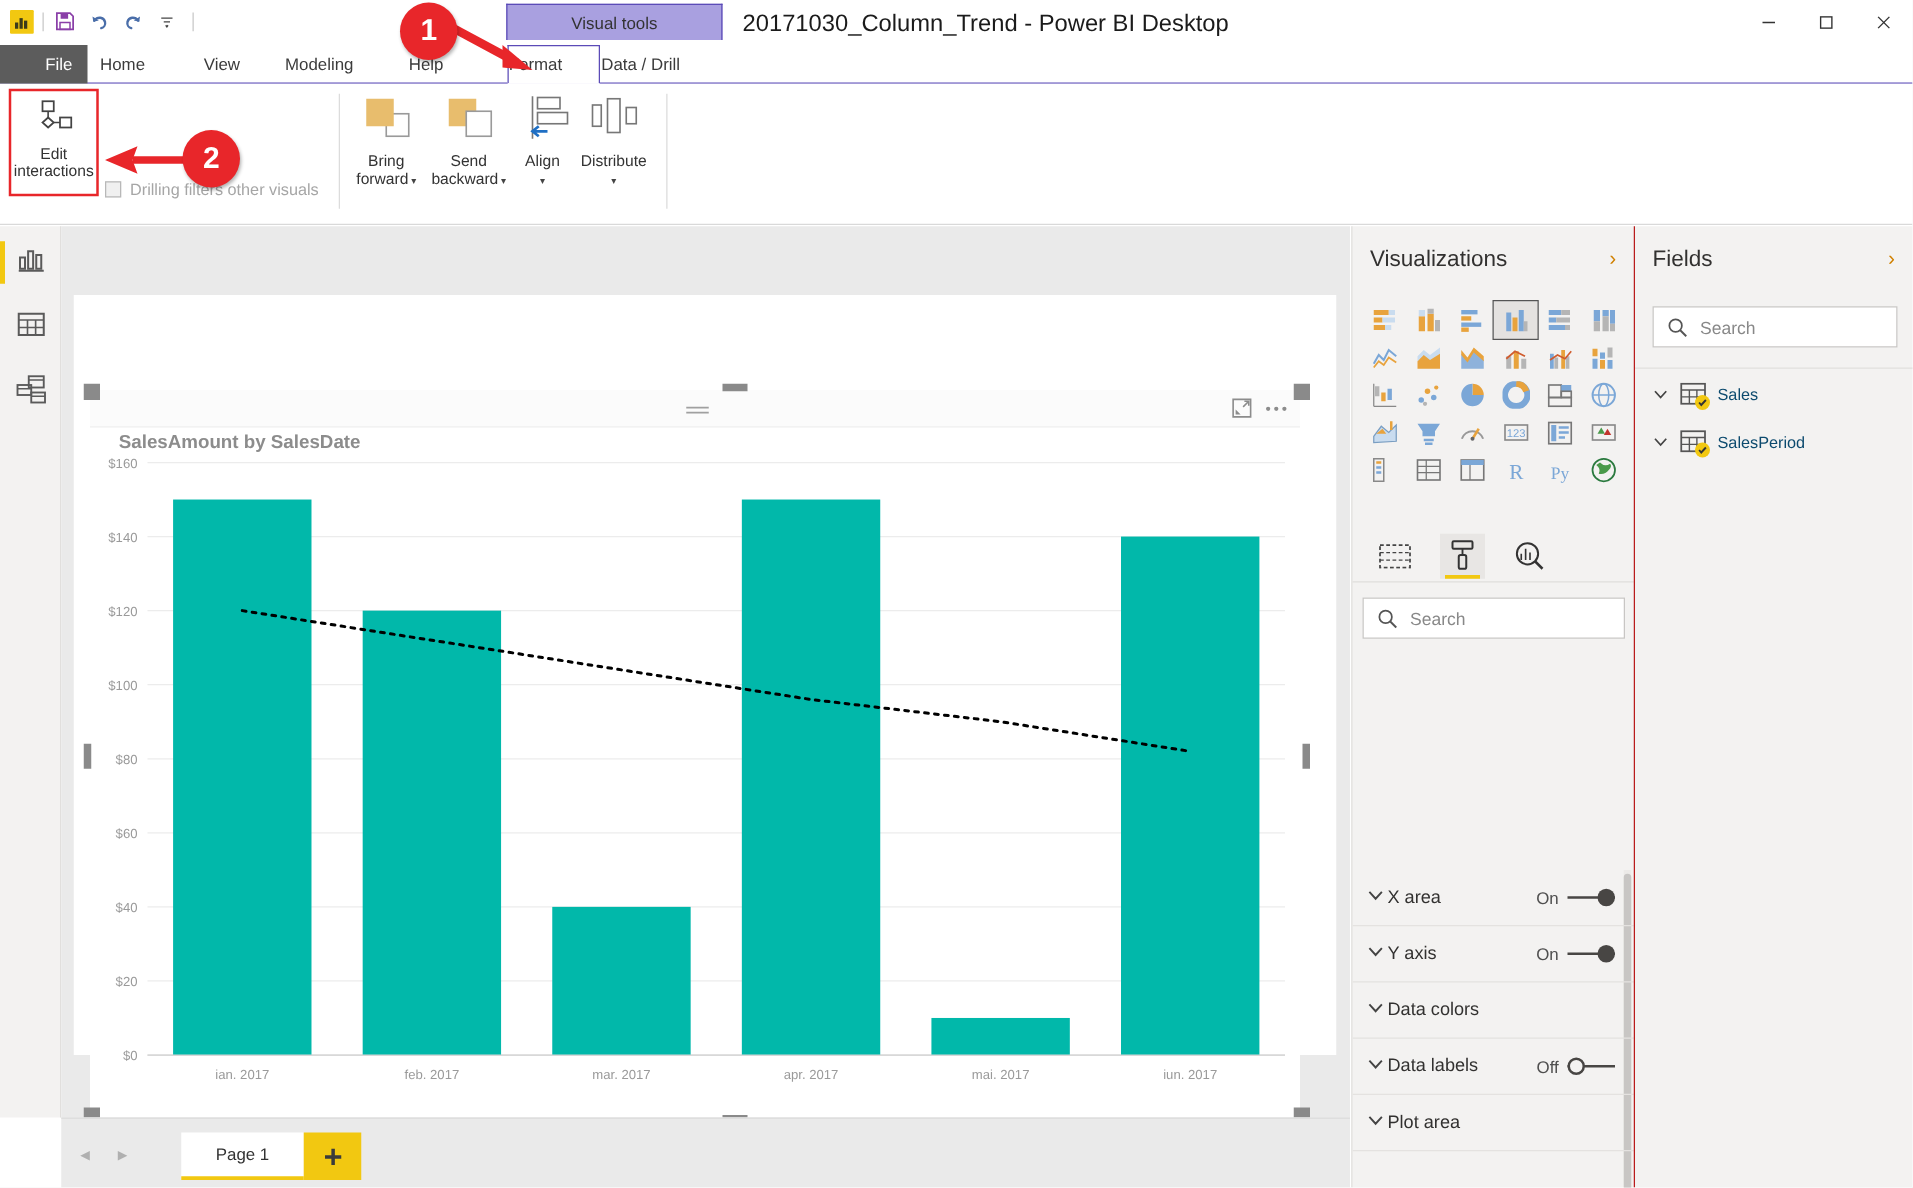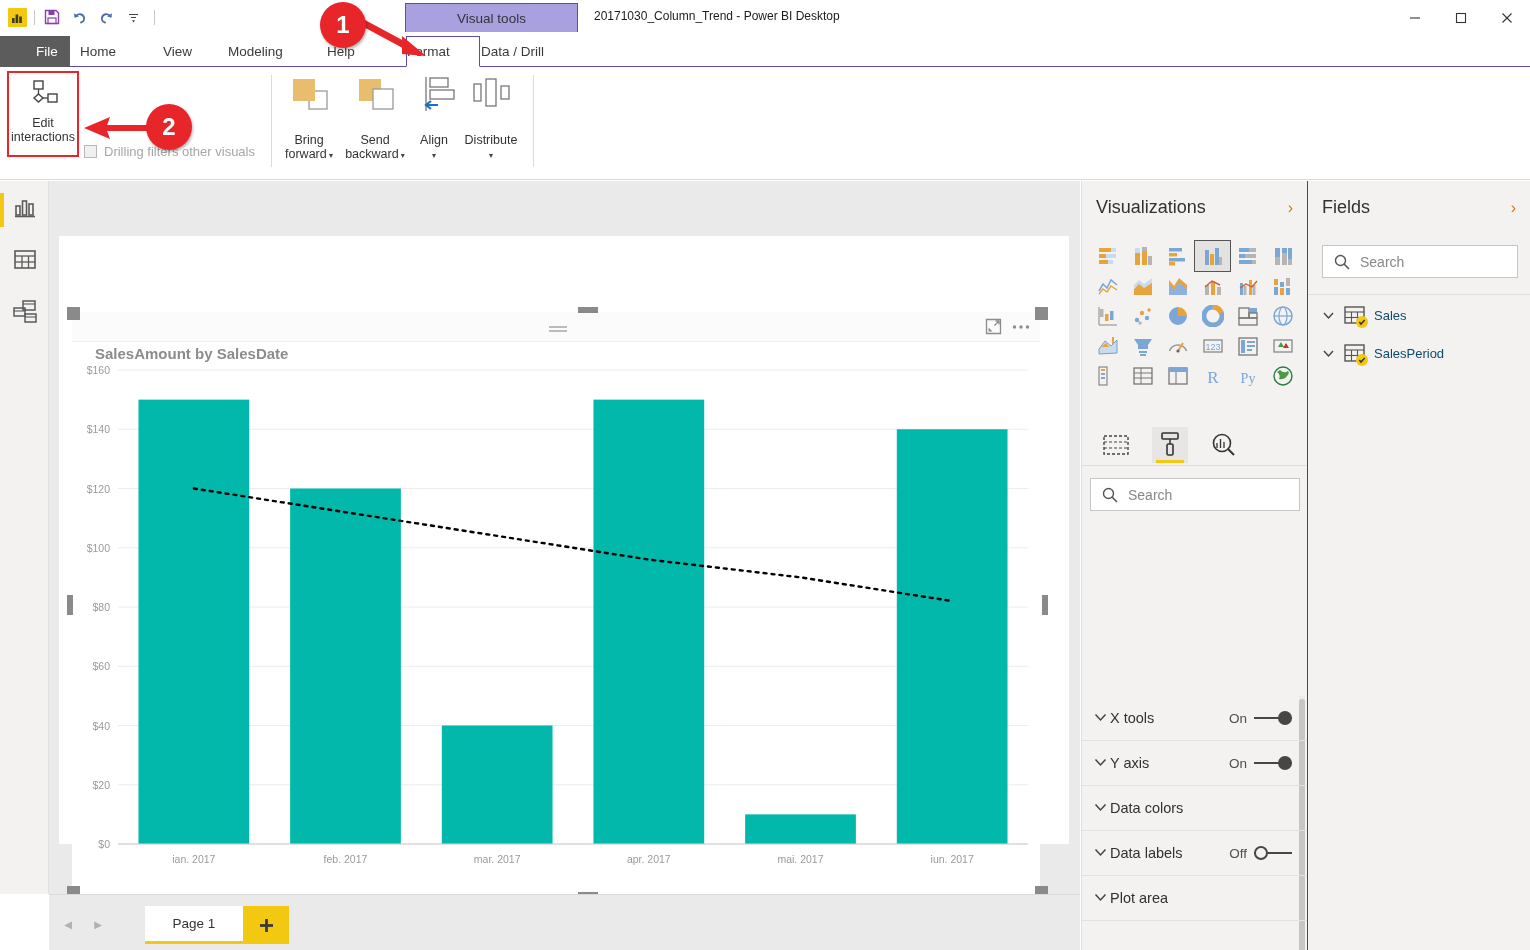--- a/index.html
+++ b/index.html
@@ -22,21 +22,21 @@
   }
   .pbi-logo {
     width: 19px; height: 19px; background: #f2c811;
     display: flex; align-items: center; justify-content: center;
     border-radius: 1px;
   }
   .qat-sep { width: 1px; height: 15px; background: #c8c8c8; }
   .qat-btn { width: 20px; height: 20px; display:flex; align-items:center; justify-content:center; cursor: pointer;}
   .title-text {
     position: absolute; left: 594px; top: 9px;
-    font-size: 12px; color: #1b1b1b;
+    font-size: 19px; color: #1b1b1b;
     white-space: nowrap;
   }
   .wincontrols {
     position: absolute; right: 0; top: 0; height: 36px;
     display: flex;
   }
   .wc-btn {
     width: 46px; height: 36px; display: flex; align-items: center; justify-content: center;
     cursor: pointer;
   }
@@ -111,21 +111,21 @@
   }
   .chkbox {
     width: 13px; height: 13px; border: 1px solid #b8b8b8; background: #f0f0f0;
   }
   .drill-txt { font-size: 13px; color: #a6a6a6; white-space: nowrap; }
 
   .big-btn {
     position: absolute; top: 6px; width: 64px;
     display: flex; flex-direction: column; align-items: center; cursor: pointer;
   }
-  .bb-label { font-size: 12.5px; color: #333; text-align: center; line-height: 14px; margin-top: 16px;}
+  .bb-label { font-size: 12.5px; color: #333; text-align: center; line-height: 14px; margin-top: 5px;}
   .caret { font-size: 8px; color: #444; }
 
   
   .viewbar {
     position: absolute; left: 0; top: 181px; width: 49px; height: 713px;
     background: #f3f2f1; border-right: 1px solid #e1dfdd;
   }
   .view-icon {
     position: absolute; left: 12px; width: 26px; height: 26px;
     display: flex; align-items: center; justify-content: center; cursor: pointer;
@@ -852,21 +852,21 @@
     <span class="srch-txt">Search</span>
   </div>
 
   <div class="fmt-scroll-track"></div>
   <div class="fmt-scroll"></div>
   <div class="fmt-list" id="fmt-list">
       <div class="fmt-row">
         <span class="fmt-chev"><svg width="13" height="9" viewBox="0 0 13 9">
             <path d="M1.5 1.5 L6.5 7 L11.5 1.5" fill="none" stroke="#444" stroke-width="1.5"></path>
           </svg></span>
-        <span class="fmt-name">X tools</span>
+        <span class="fmt-name">X area</span>
         <div class="fmt-toggle-wrap">
           <span class="tg-label">On</span>
           <span class="toggle">
             <span class="tg-track"></span>
             <span class="tg-knob-on"></span>
           </span>
         </div>
       </div>
       <div class="fmt-row">
         <span class="fmt-chev"><svg width="13" height="9" viewBox="0 0 13 9">

